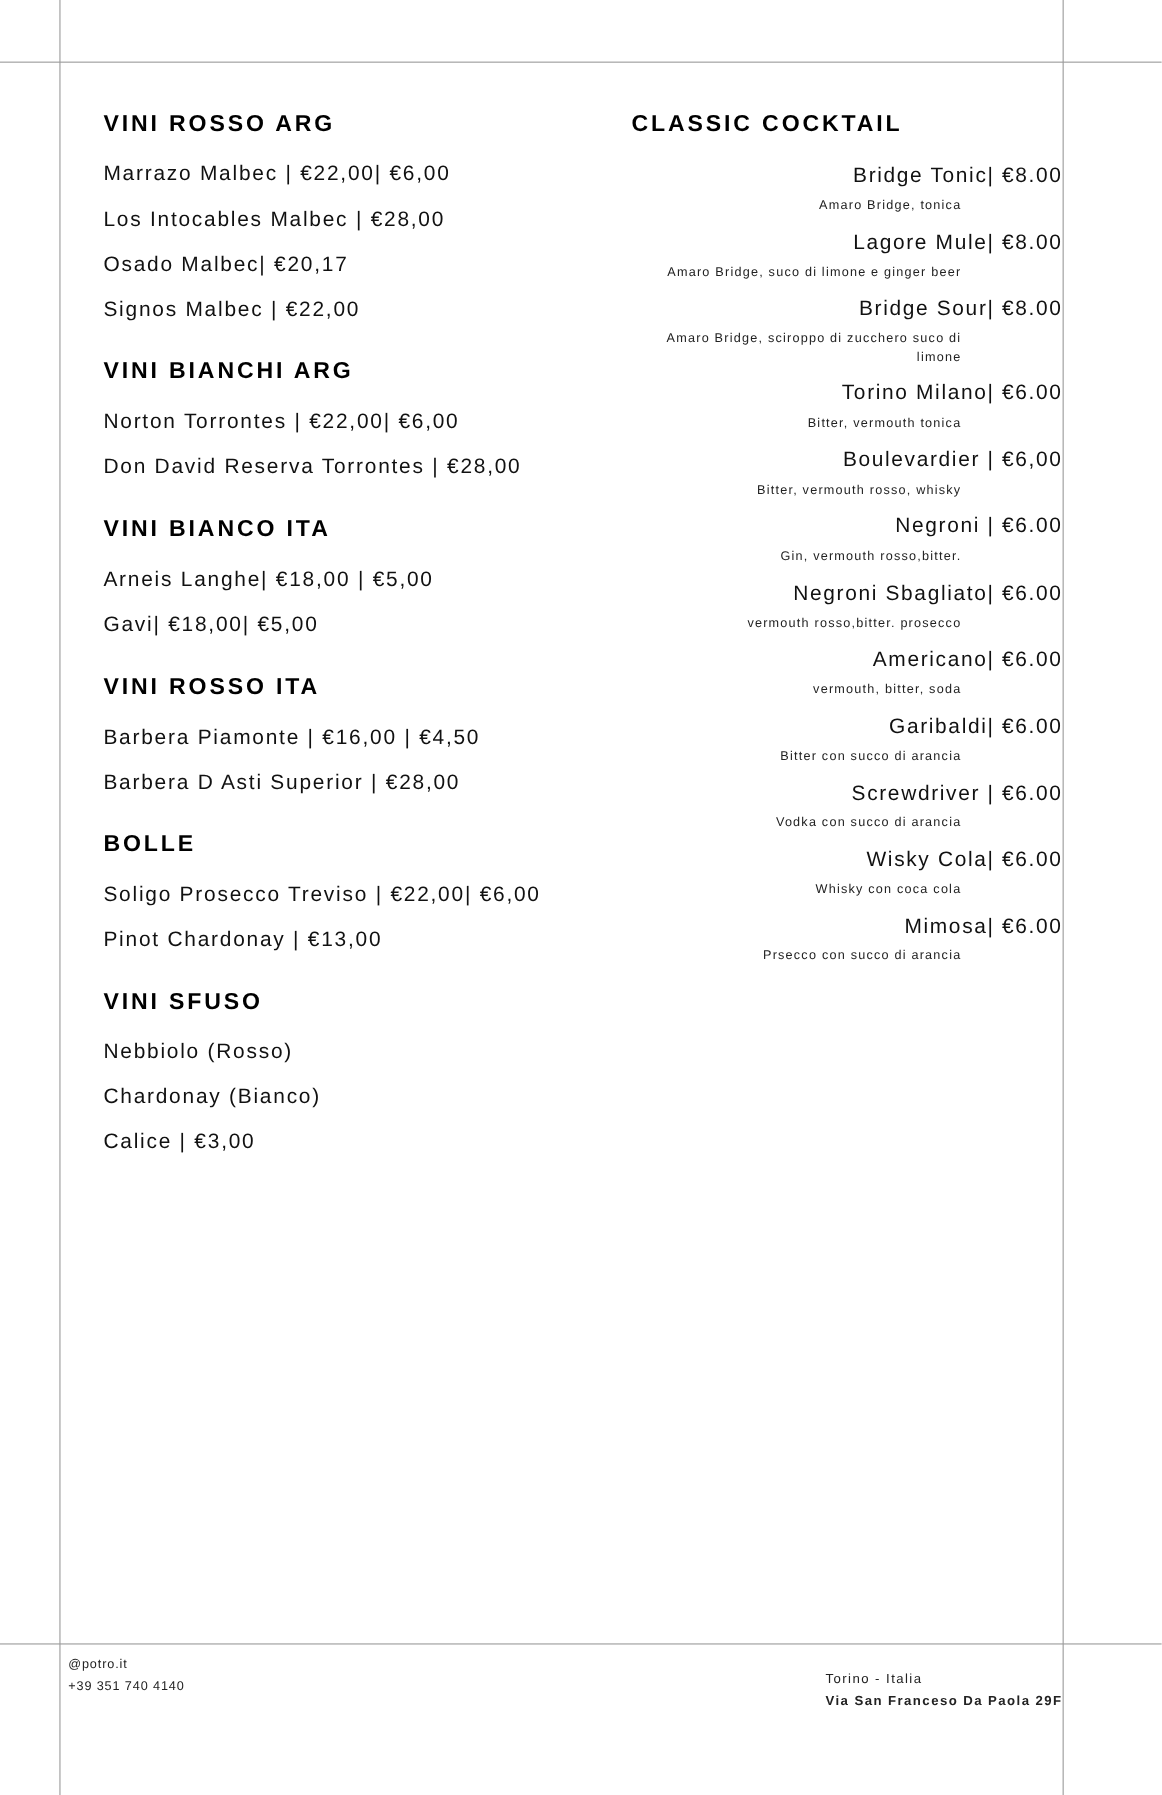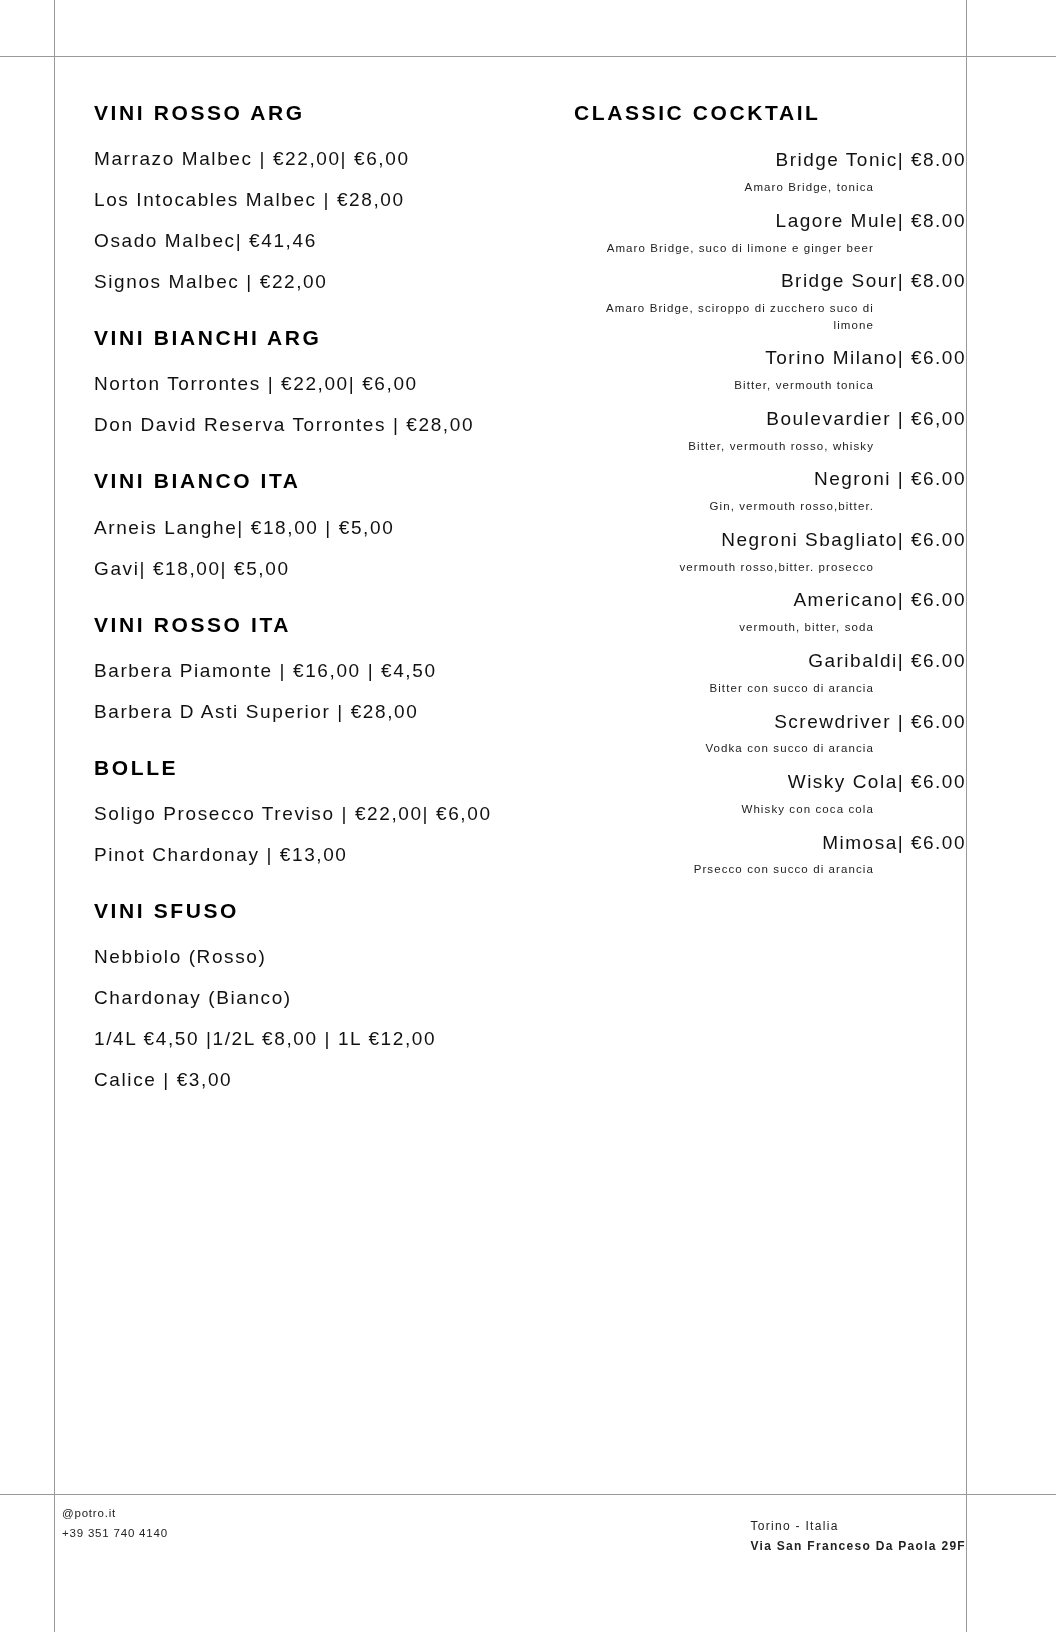--- a/index.html
+++ b/index.html
@@ -163,21 +163,21 @@
 
 <div class="page">
   <div class="columns">
 
     <div class="col-left">
 
       <div class="section">
         <h2 class="section-title">VINI ROSSO ARG</h2>
         <p class="item-line">Marrazo Malbec | €22,00| €6,00</p>
         <p class="item-line">Los Intocables Malbec | €28,00</p>
-        <p class="item-line">Osado Malbec| €41,46</p>
+        <p class="item-line">Osado Malbec| €20,17</p>
         <p class="item-line">Signos Malbec | €22,00</p>
       </div>
 
       <div class="section">
         <h2 class="section-title">VINI BIANCHI ARG</h2>
         <p class="item-line">Norton Torrontes | €22,00| €6,00</p>
         <p class="item-line">Don David Reserva Torrontes | €28,00</p>
       </div>
 
       <div class="section">
@@ -195,21 +195,20 @@
       <div class="section">
         <h2 class="section-title">BOLLE</h2>
         <p class="item-line">Soligo Prosecco Treviso | €22,00| €6,00</p>
         <p class="item-line">Pinot Chardonay  | €13,00</p>
       </div>
 
       <div class="section">
         <h2 class="section-title">VINI SFUSO</h2>
         <p class="item-line">Nebbiolo (Rosso)</p>
         <p class="item-line">Chardonay (Bianco)</p>
-        <p class="item-line">1/4L  €4,50 |1/2L  €8,00 | 1L €12,00</p>
         <p class="item-line">Calice | €3,00</p>
       </div>
 
     </div>
 
     <div class="col-right">
       <h2 class="section-title">CLASSIC COCKTAIL</h2>
 
       <div class="cocktail">
         <p class="cocktail-name">Bridge Tonic|  €8.00</p>

